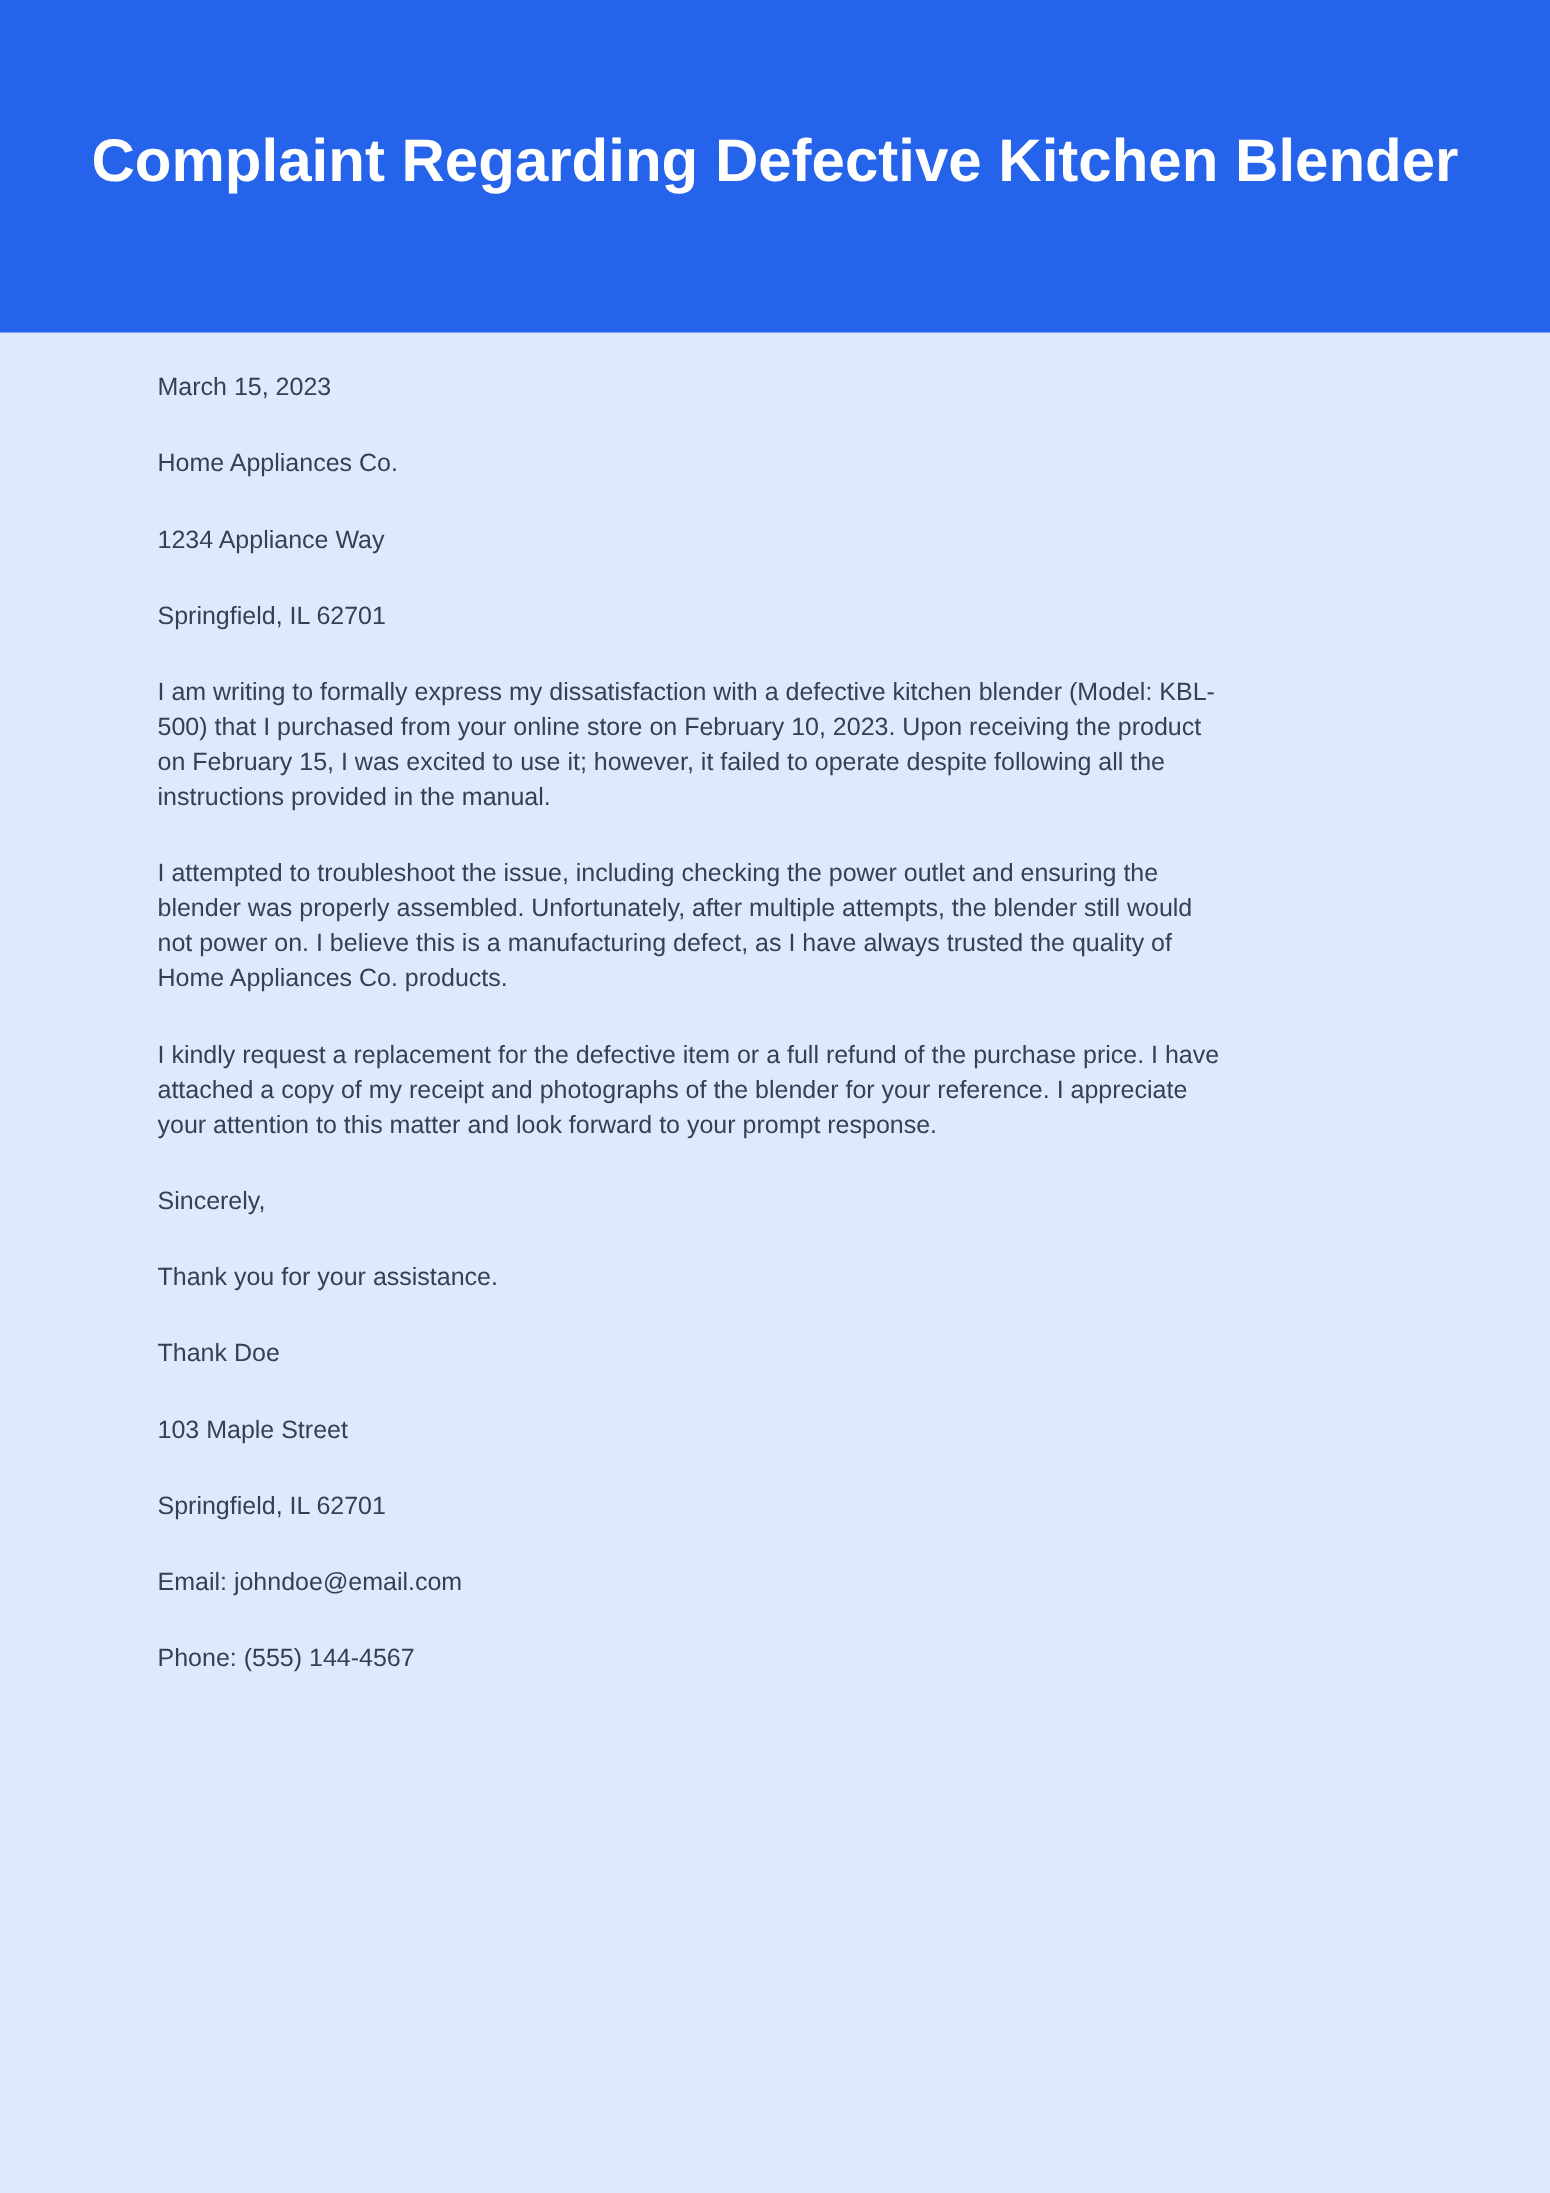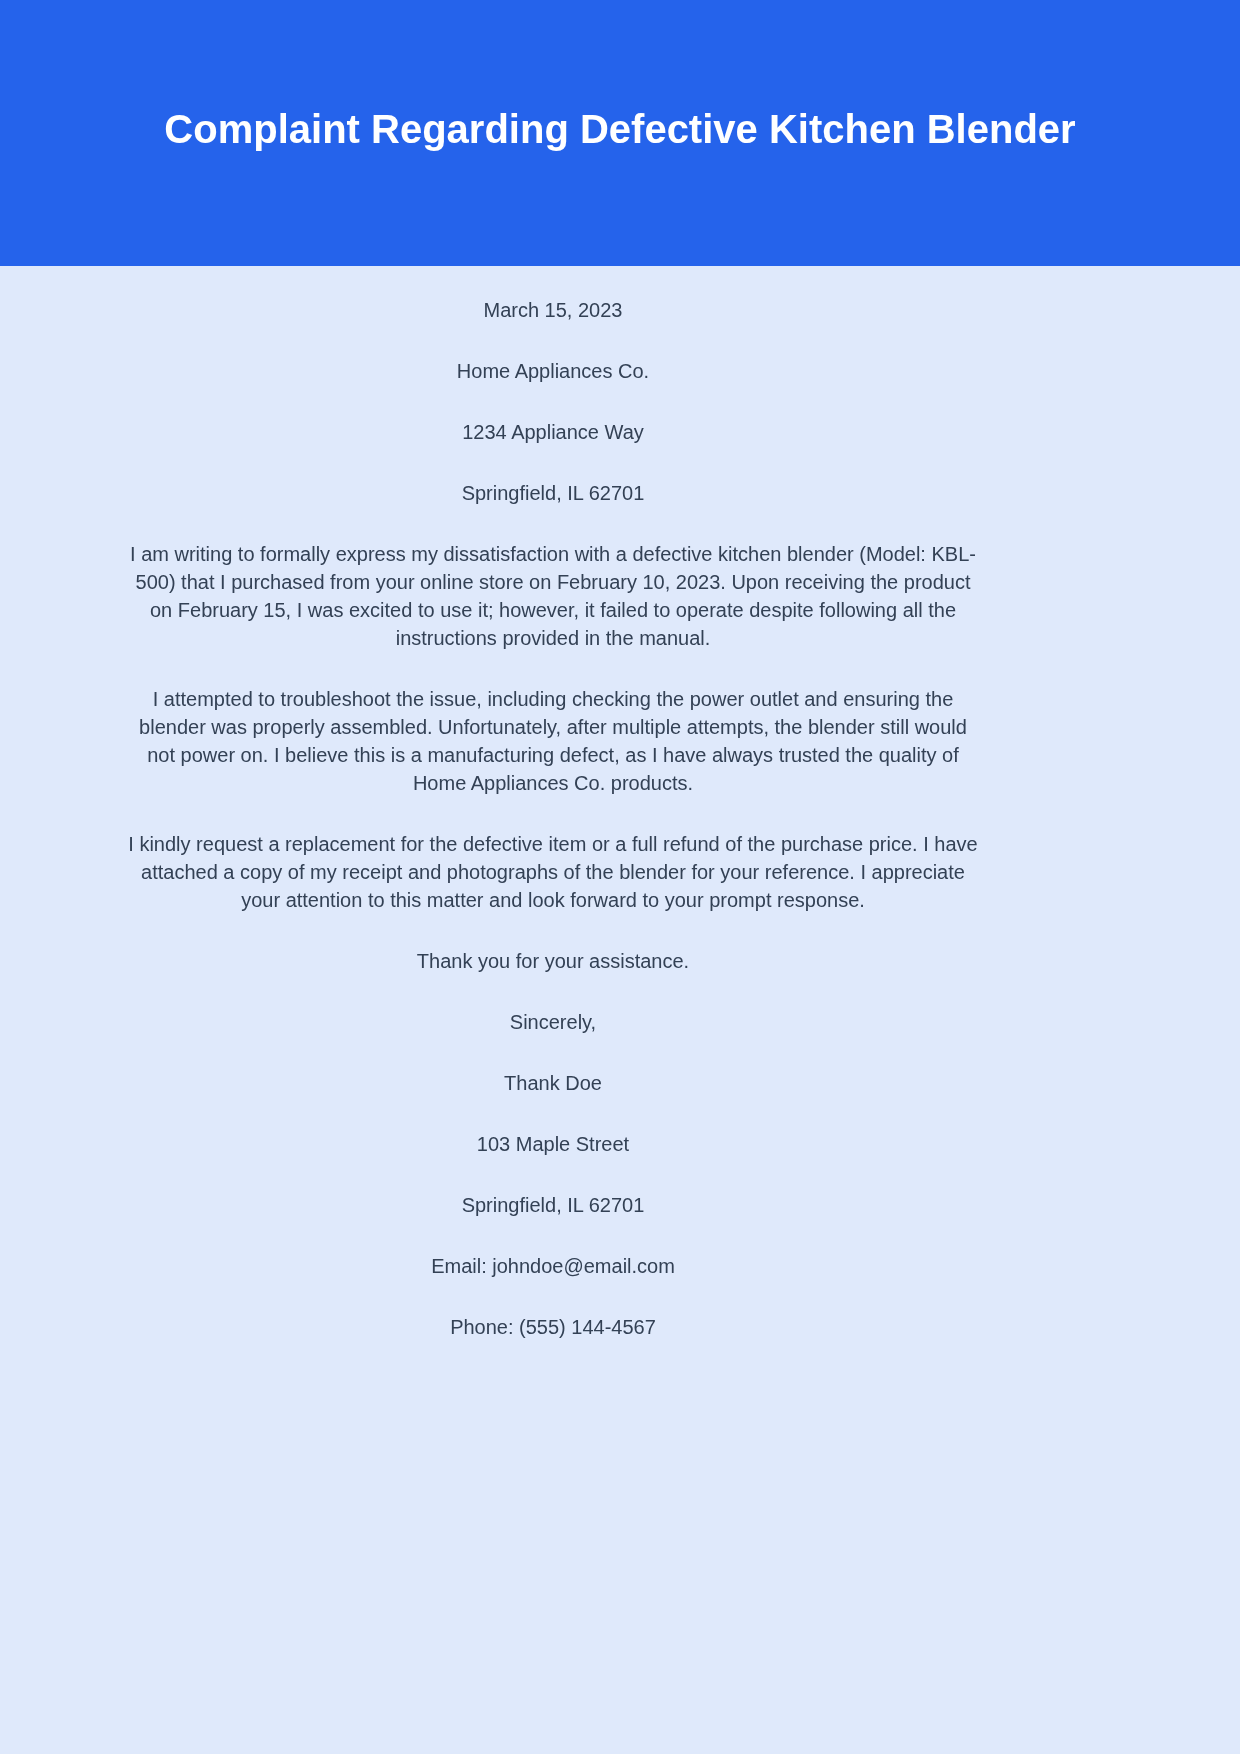--- a/index.html
+++ b/index.html
@@ -21,32 +21,31 @@
     background: #2563EB;
     display: flex;
     align-items: center;
     justify-content: center;
     box-sizing: border-box;
     padding-bottom: 8px;
   }
   .header h1 {
     margin: 0;
     color: #FFFFFF;
-    font-size: 40px;
+    font-size: 48px;
     font-weight: bold;
     letter-spacing: 0px;
   }
   .letter {
     box-sizing: border-box;
     padding: 30px 130px 0 126px;
     max-width: 1110px;
     color: #334155;
     font-size: 20px;
     line-height: 28px;
-    text-align: center;
   }
   .letter p {
     margin: 0 0 33px 0;
     max-width: 975px;
   }
 </style>
 </head>
 <body>
 
 <div class="page">
@@ -61,23 +60,23 @@
 
     <p>Home Appliances Co.</p>
     <p>1234 Appliance Way</p>
     <p>Springfield, IL 62701</p>
 
 
     <p>I am writing to formally express my dissatisfaction with a defective kitchen blender (Model: KBL-500) that I purchased from your online store on February 10, 2023. Upon receiving the product on February 15, I was excited to use it; however, it failed to operate despite following all the instructions provided in the manual.</p>
     <p>I attempted to troubleshoot the issue, including checking the power outlet and ensuring the blender was properly assembled. Unfortunately, after multiple attempts, the blender still would not power on. I believe this is a manufacturing defect, as I have always trusted the quality of Home Appliances Co. products.</p>
     <p>I kindly request a replacement for the defective item or a full refund of the purchase price. I have attached a copy of my receipt and photographs of the blender for your reference. I appreciate your attention to this matter and look forward to your prompt response.</p>
 
+    <p>Sincerely,</p>
+
     <p>Thank you for your assistance.</p>
-
-    <p>Sincerely,</p>
 
     <p>Thank Doe</p>
     <p>103 Maple Street</p>
     <p>Springfield, IL 62701</p>
     <p>Email: johndoe@email.com</p>
     <p>Phone: (555) 144-4567</p>
 
   </div>
 </div>
 

